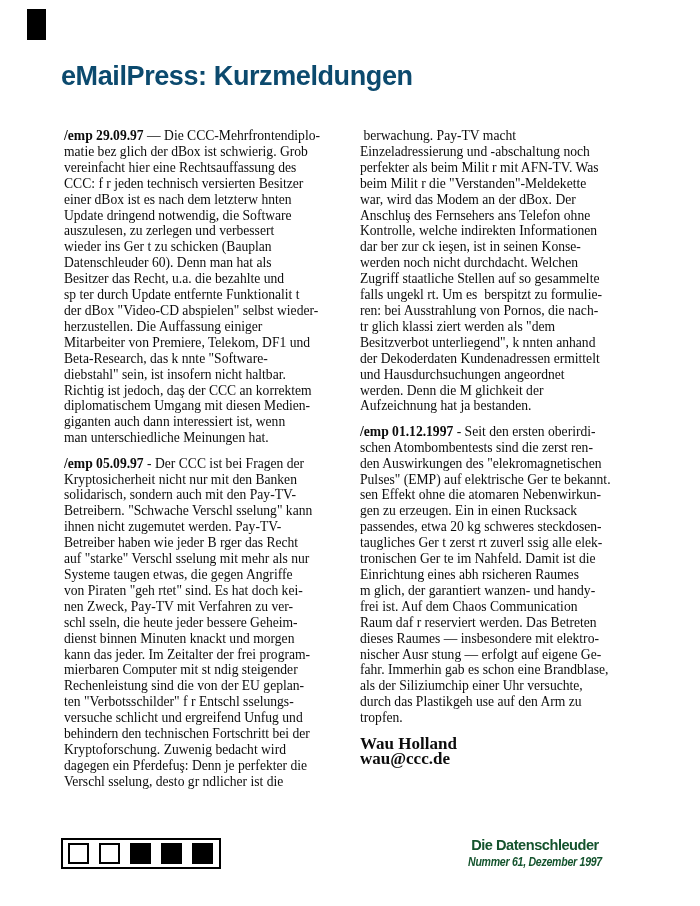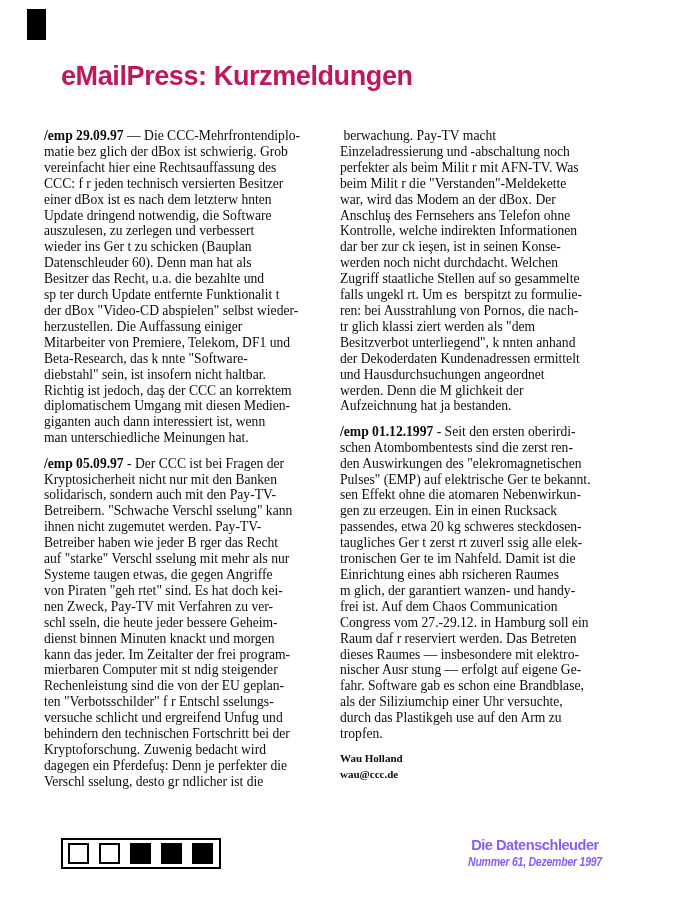--- a/index.html
+++ b/index.html
@@ -4,42 +4,42 @@
 <style>
   html, body { margin:0; padding:0; }
   body {
     width:700px; height:906px; background:#ffffff; position:relative;
     font-family:"Liberation Serif", serif; color:#0c0c0c; overflow:hidden;
   }
   .corner-mark { position:absolute; left:27px; top:9px; width:19px; height:31px; background:#000; }
   .page-title {
     position:absolute; left:61px; top:61px; margin:0;
     font-family:"Liberation Sans", sans-serif; font-weight:bold;
-    font-size:27px; letter-spacing:-0.4px; color:#be185d;
+    font-size:27px; letter-spacing:-0.4px; color:#0c4a6e;
   }
-  .columns { position:absolute; left:44px; top:128px; width:594px; display:flex; }
+  .columns { position:absolute; left:64px; top:128px; width:594px; display:flex; }
   .col { font-size:13.6px; line-height:15.9px; }
   .col-left  { width:284px; margin-right:12px; }
   .col-right { width:298px; }
   .para { margin:0 0 9.5px 0; }
   .line { white-space:pre; }
   .line b { font-weight:bold; }
-  .signature { font-weight:bold; font-size:11px; margin-top:4px; }
+  .signature { font-weight:bold; font-size:17px; margin-top:4px; }
   .footer-squares {
     position:absolute; left:61px; top:838px; height:31px;
     border:2px solid #000; box-sizing:border-box;
     display:inline-flex; align-items:center; padding:0 6px 0 5px;
   }
   .sq { width:21px; height:21px; box-sizing:border-box; margin-right:10px; }
   .sq:last-child { margin-right:0; }
   .sq-outline { border:2px solid #000; background:#fff; }
   .sq-filled  { background:#000; }
   .footer-text {
     position:absolute; left:452px; top:836px; width:166px; text-align:center;
-    font-family:"Liberation Sans", sans-serif; color:#8b5cf6;
+    font-family:"Liberation Sans", sans-serif; color:#14532d;
   }
   .footer-pub {
     font-weight:bold; font-size:15.5px; letter-spacing:-0.5px;
     transform:scaleX(0.94); transform-origin:center;
   }
   .footer-issue {
     font-weight:bold; font-style:italic; font-size:12px; letter-spacing:-0.3px;
     margin-top:1px; transform:scaleX(0.88); transform-origin:center;
   }
 </style>
@@ -125,25 +125,24 @@
         <div class="line">den Auswirkungen des "elekromagnetischen</div>
         <div class="line">Pulses" (EMP) auf elektrische Ger te bekannt.</div>
         <div class="line">sen Effekt ohne die atomaren Nebenwirkun-</div>
         <div class="line">gen zu erzeugen. Ein in einen Rucksack</div>
         <div class="line">passendes, etwa 20 kg schweres steckdosen-</div>
         <div class="line">taugliches Ger t zerst rt zuverl ssig alle elek-</div>
         <div class="line">tronischen Ger te im Nahfeld. Damit ist die</div>
         <div class="line">Einrichtung eines abh rsicheren Raumes</div>
         <div class="line">m glich, der garantiert wanzen- und handy-</div>
         <div class="line">frei ist. Auf dem Chaos Communication</div>
-        <div class="line">Congress vom 27.-29.12. in Hamburg soll ein</div>
         <div class="line">Raum daf r reserviert werden. Das Betreten</div>
         <div class="line">dieses Raumes — insbesondere mit elektro-</div>
         <div class="line">nischer Ausr stung — erfolgt auf eigene Ge-</div>
-        <div class="line">fahr. Software gab es schon eine Brandblase,</div>
+        <div class="line">fahr. Immerhin gab es schon eine Brandblase,</div>
         <div class="line">als der Siliziumchip einer Uhr versuchte,</div>
         <div class="line">durch das Plastikgeh use auf den Arm zu</div>
         <div class="line">tropfen.</div>
       </div>
       <div class="para signature">
         <div class="line"><b>Wau Holland</b></div>
         <div class="line"><b>wau@ccc.de</b></div>
       </div>
     </div>
 </div>

